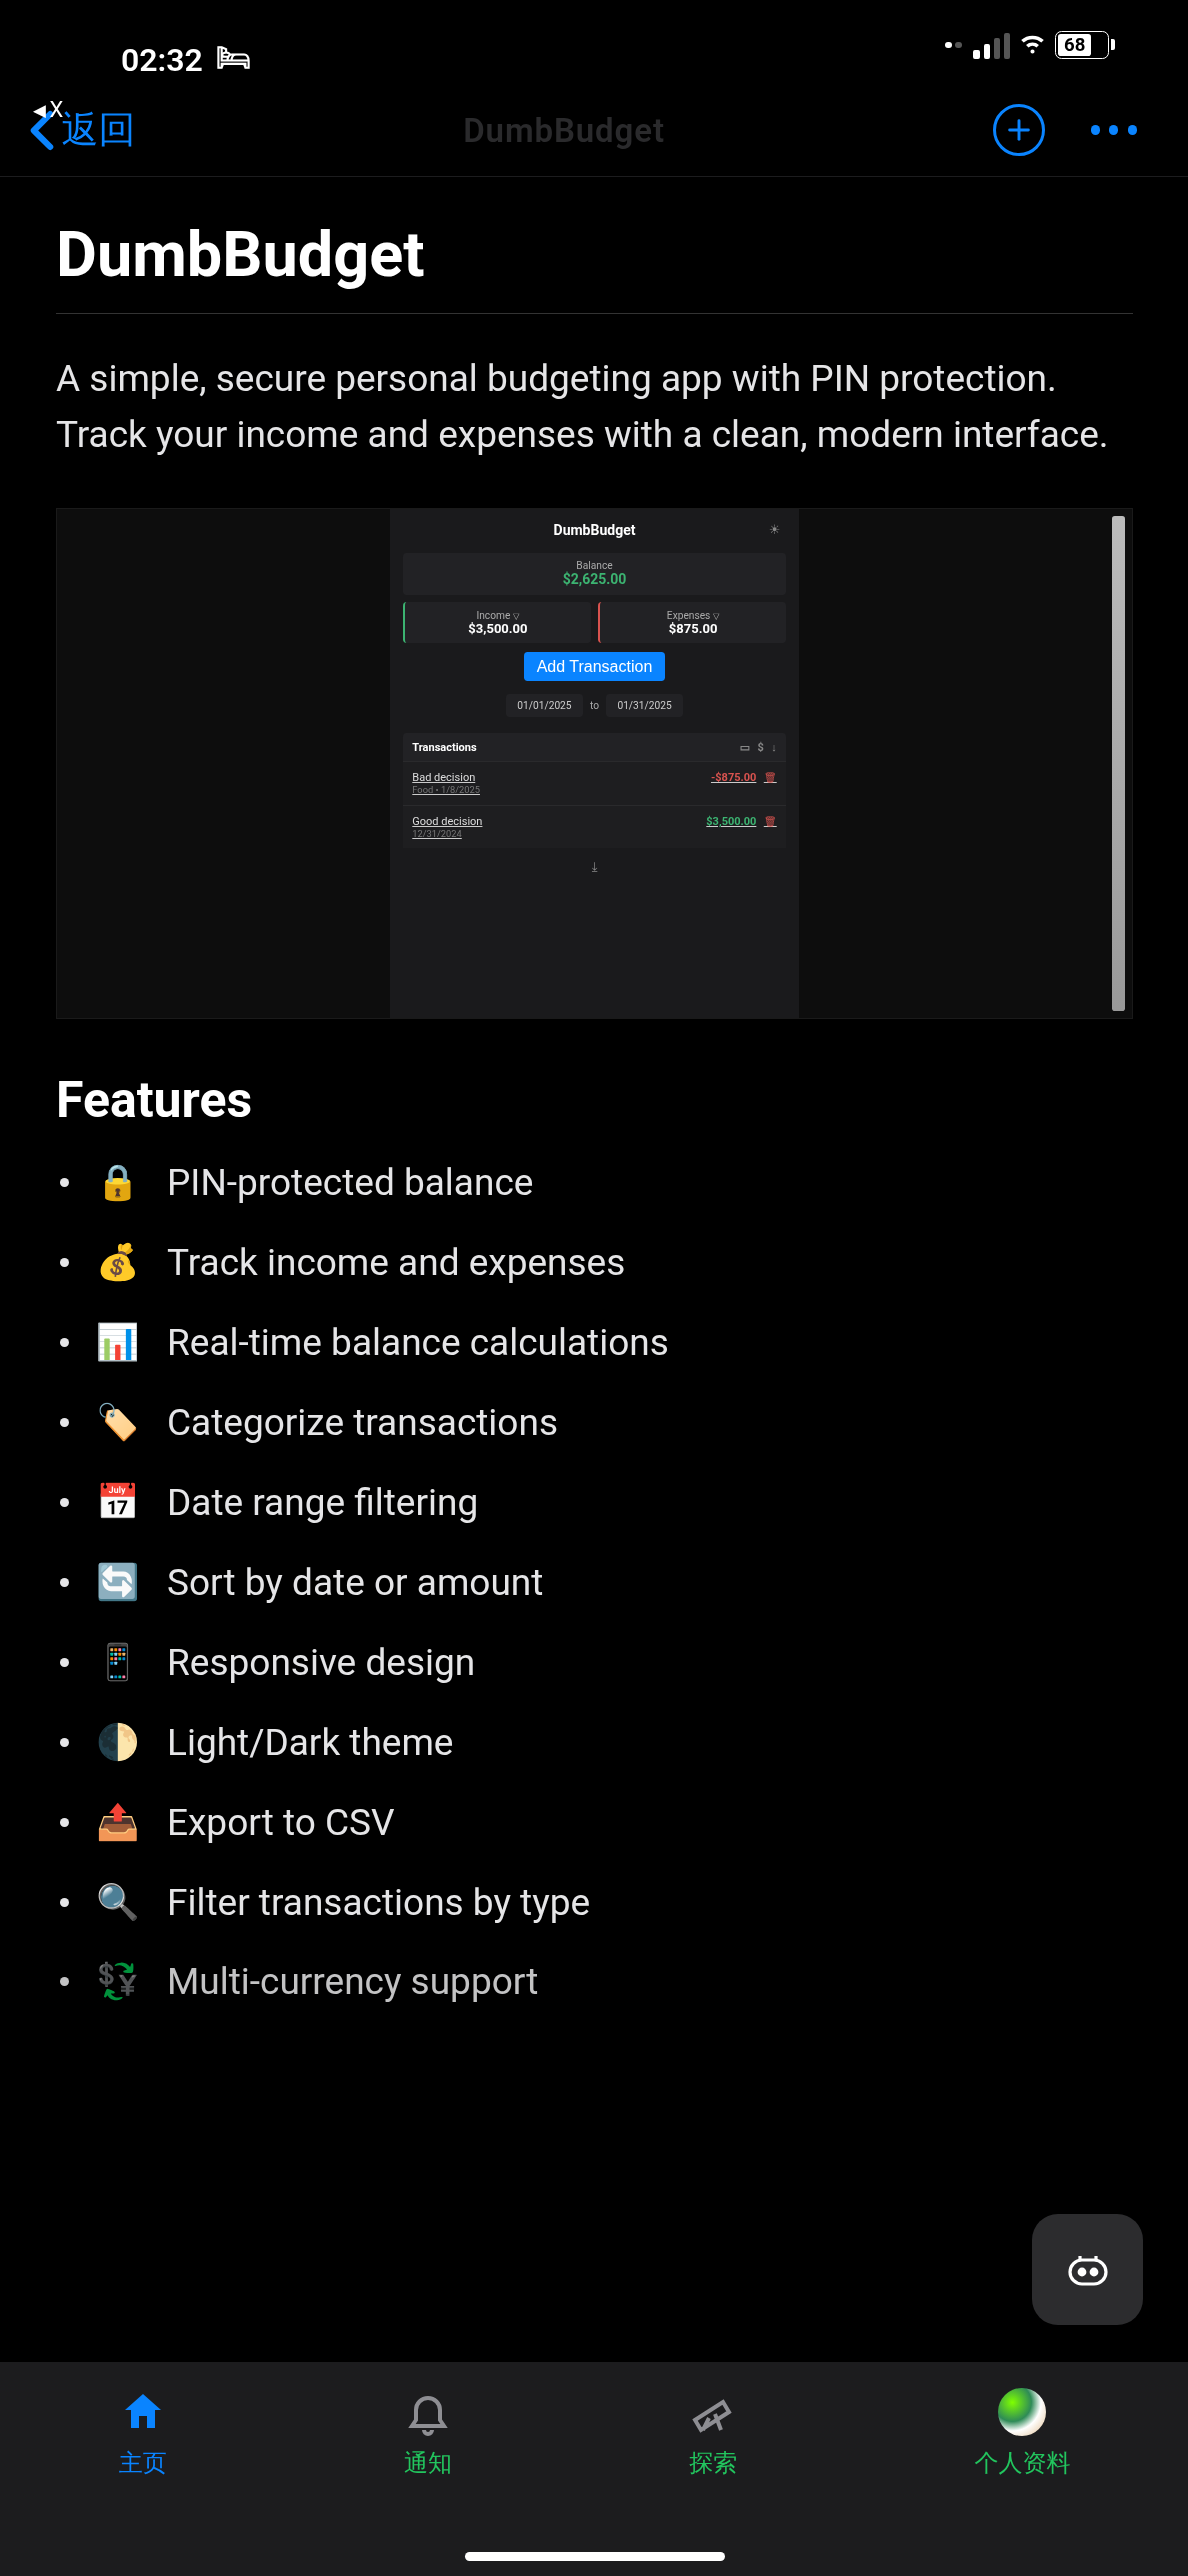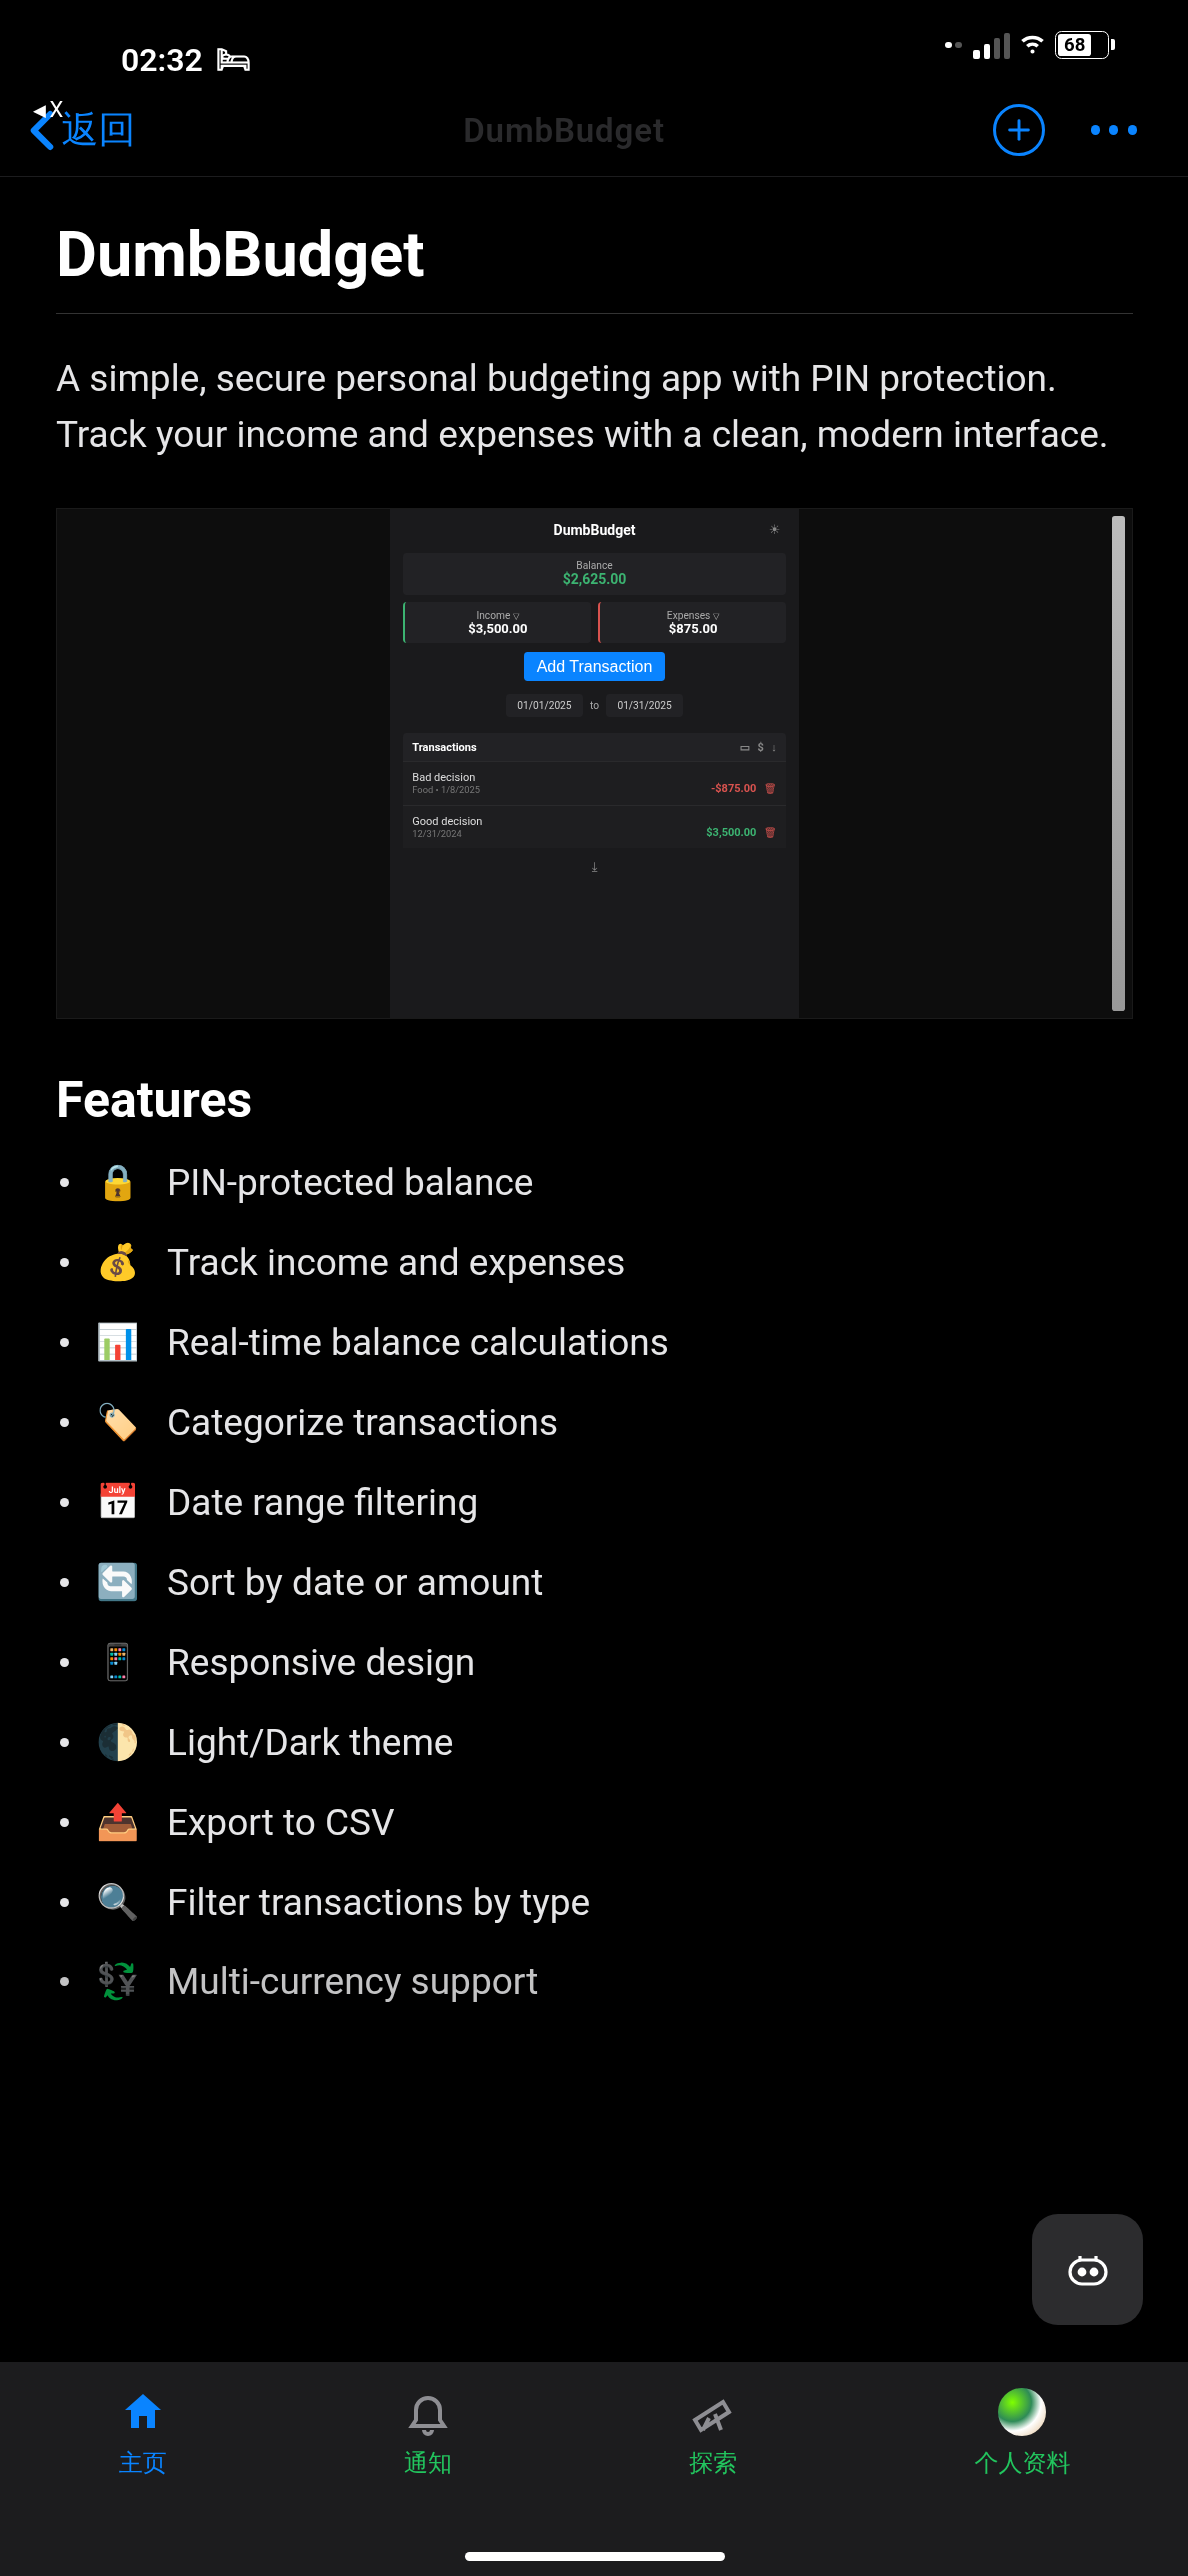--- a/index.html
+++ b/index.html
@@ -17,21 +17,21 @@
   .status-bar {
     height: 84px;
     display: flex;
     align-items: center;
     justify-content: space-between;
     padding: 0 74px 0 121px;
     font-size: 32px;
     font-weight: 600;
     color: #fff;
   }
-  .status-left { display: flex; align-items: center; gap: 13px; margin-top: 35px; }
+  .status-left { display: flex; align-items: flex-start; gap: 13px; margin-top: 35px; }
   .status-right { display: flex; align-items: center; gap: 6px; margin-top:5.6px;}
   .bed-icon { font-size: 28px; }
   .back-x { position:absolute; top:97px; left:33px; font-size:22px; color:#fff; display:flex; align-items:center; gap:3.7px;}
   .back-x .tri { font-size:16.7px; }
 
   .cell-bars { display:flex; align-items:flex-end; gap:3.7px; height:28px;}
   .cell-bars span { width:6.5px; background:#fff; border-radius:1.9px;}
   .cell-bars span:nth-child(1){height:9.3px;}
   .cell-bars span:nth-child(2){height:15px;}
   .cell-bars span:nth-child(3){height:20.4px; background:#555;}
@@ -102,21 +102,21 @@
   .ie-box{flex:1;background:#222225;border-radius:3.7px;padding:7.4px 9.3px;text-align:center;border-left:2.8px solid transparent;}
   .ie-box.income{border-left-color:#3cb371;}
   .ie-box.expense{border-left-color:#d9534f;}
   .ie-label{font-size:10.2px;color:#aaa;}
   .ie-val{font-weight:700;color:#fff;font-size:13px;}
   .add-tx{display:block;margin:0 auto 13px auto;background:#0a84ff;color:#fff;border:none;border-radius:3.7px;padding:5.6px 13px;font-size:16px;}
   .date-row{display:flex;gap:7.4px;justify-content:center;align-items:center;font-size:10.2px;color:#aaa;margin-bottom:16.7px;}
   .date-box{background:#222225;border-radius:3.7px;padding:5.6px 11px;color:#ccc;font-size:10.2px;}
   .tx-head{display:flex;justify-content:space-between;align-items:center;background:#222225;padding:7.4px 9.3px;border-radius:3.7px 3.7px 0 0;font-size:11px;font-weight:700;color:#fff;}
   .tx-icons{display:flex;gap:7.4px;color:#888;font-size:11px;}
-  .tx-row{display:flex;justify-content:space-between;align-items:flex-end;background:#1e1e20;padding:9.3px;border-top:0.9px solid #2a2a2c;font-size:11px;}
+  .tx-row{display:flex;justify-content:space-between;align-items:flex-start;background:#1e1e20;padding:9.3px;border-top:0.9px solid #2a2a2c;font-size:11px;text-decoration:underline;}
   .tx-name{color:#ddd;}
   .tx-sub{font-size:9.3px;color:#777;}
   .tx-amt.neg{color:#d9534f;font-weight:700;}
   .tx-amt.pos{color:#3cb371;font-weight:700;}
   .tx-del{color:#d9534f;margin-left:7.4px;font-size:10.2px;}
   .shot-export{text-align:center;margin-top:11px;color:#888;font-size:13px;}
 
   
   h2.section-title { font-size:50px; font-weight:700; color:#fff; margin-bottom:32px;}
   ul.features { list-style:none; padding-left:3.7px;}

